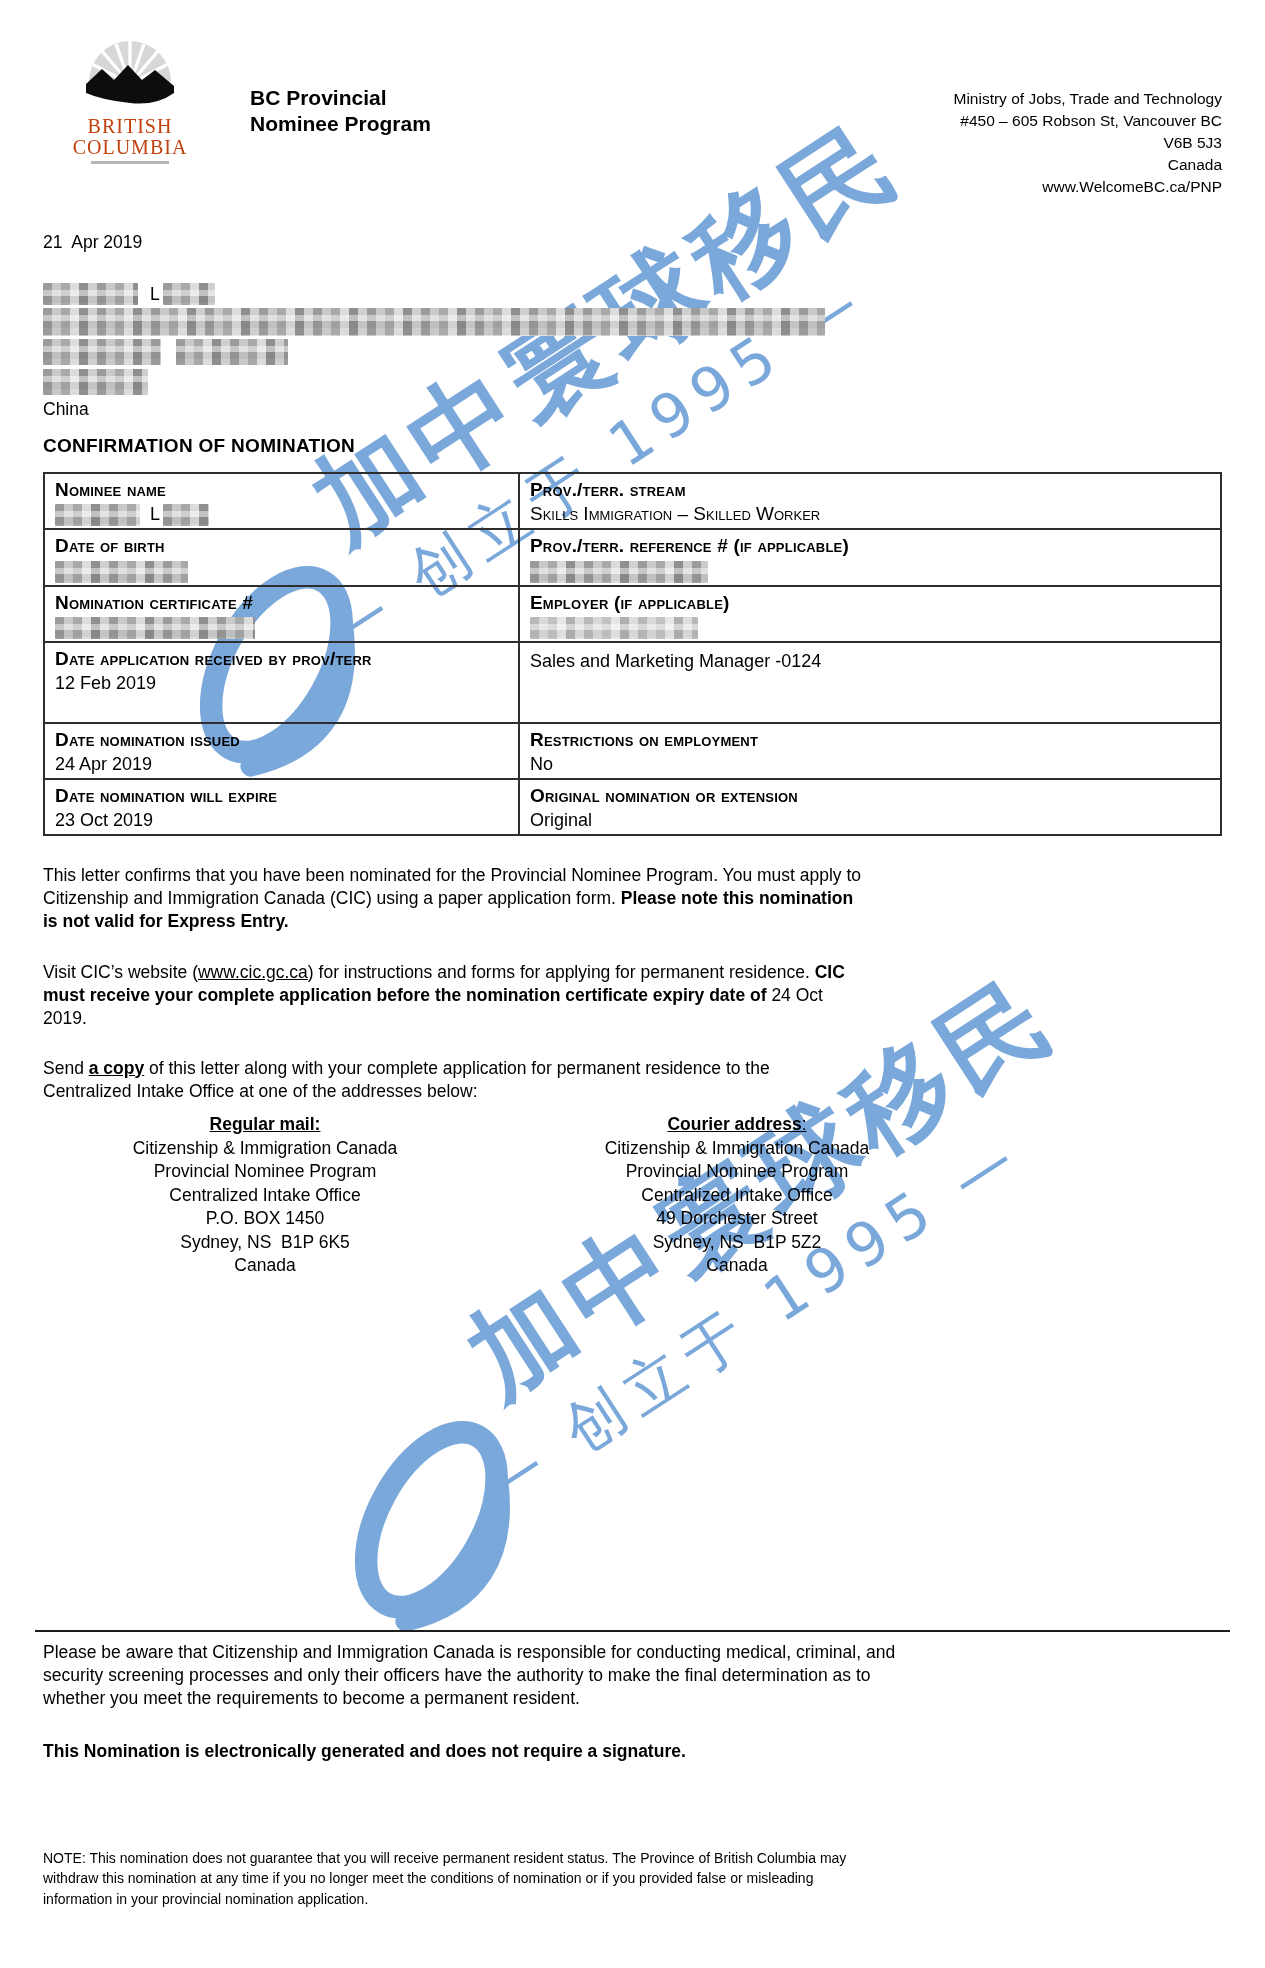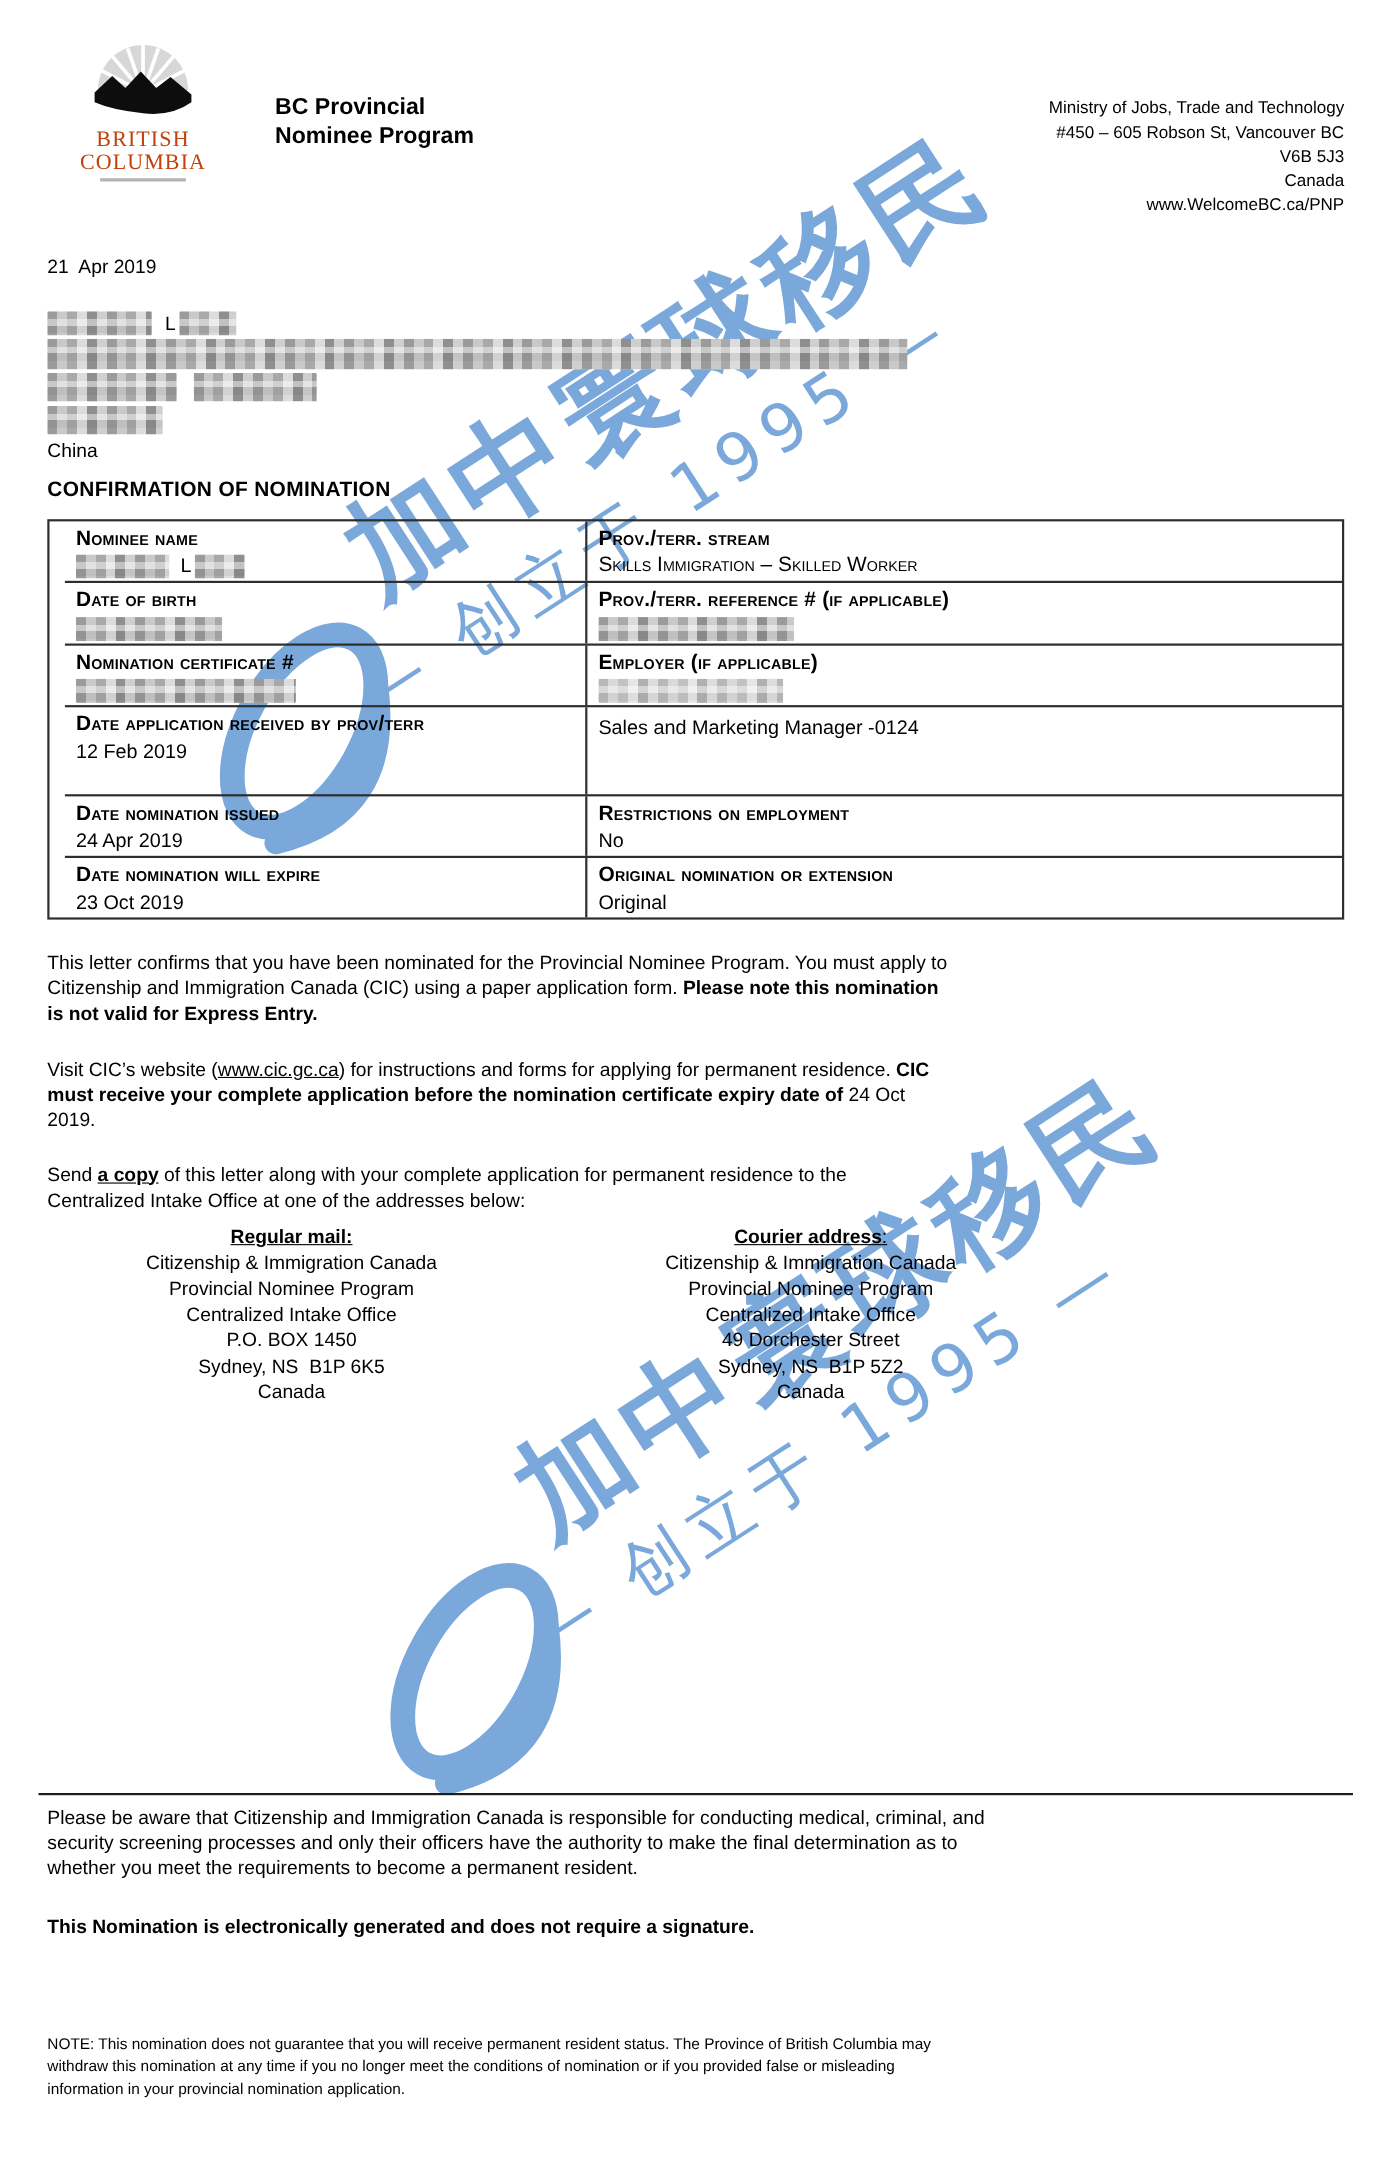--- a/index.html
+++ b/index.html
@@ -35,21 +35,21 @@
   
   .px{display:inline-block;border-radius:1px;
     background-image:
       repeating-linear-gradient(to bottom, rgba(255,255,255,0) 0 7px, rgba(255,255,255,0.45) 7px 13px, rgba(0,0,0,0.05) 13px 20px),
       repeating-linear-gradient(to right, #9b9b9b 0 9px, #c9c9c9 9px 18px, #a9a9a9 18px 27px, #dcdcdc 27px 36px, #8f8f8f 36px 45px, #cfcfcf 45px 54px);}
   .px.light{opacity:.7;}
 
   .doc-title{width:930px;text-align:left;font-size:19px;font-weight:bold;letter-spacing:.3px;margin-top:14px;}
 
   
-  .ntable{margin-top:15px;border:2px solid #2e2e2e;padding-left:14px;}
+  .ntable{margin-top:15px;border:2px solid #2e2e2e;}
   .trow{display:flex;min-height:54px;border-bottom:2px solid #2e2e2e;}
   .trow:last-child{border-bottom:none;}
   .trow.tall{min-height:79px;}
   .tcell{padding:5px 10px 2px;}
   .tcell.lft{width:453px;border-right:2px solid #2e2e2e;}
   .tcell.rgt{flex:1;}
   .cell-label{font-weight:bold;font-variant:small-caps;font-size:19px;line-height:22px;letter-spacing:.2px;}
   .cell-value{font-size:18px;line-height:24px;margin-top:1px;}
   .cell-value.sc{font-variant:small-caps;font-size:19px;}
 

